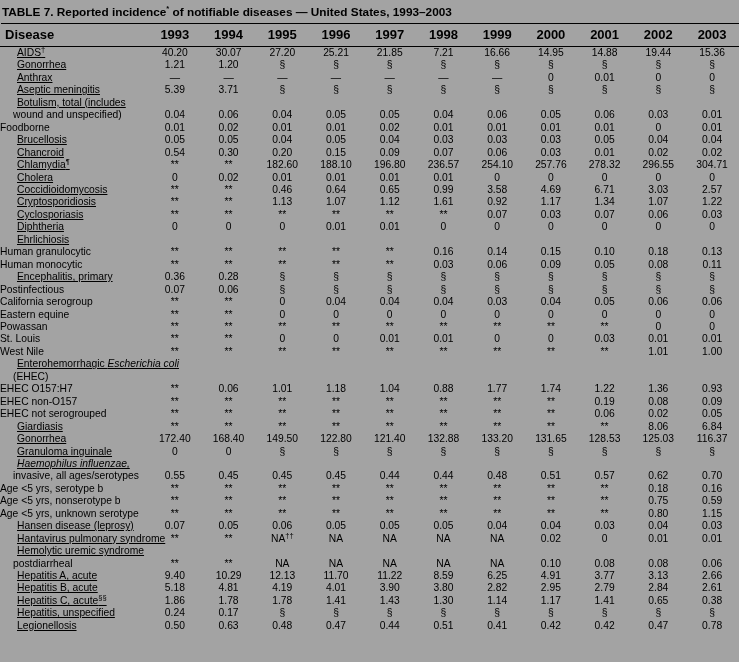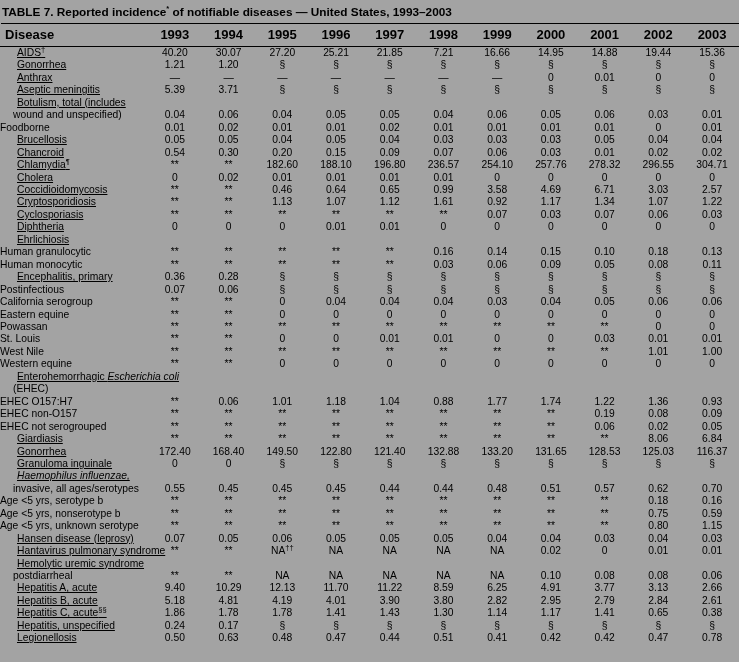--- a/index.html
+++ b/index.html
@@ -402,34 +402,20 @@
           <td>**</td>
           <td>**</td>
           <td>**</td>
           <td>**</td>
           <td>**</td>
           <td>**</td>
           <td>1.01</td>
           <td>1.00</td>
         </tr>
         <tr>
-          <td class="disease ind2"><span>Western equine</span></td>
-          <td>**</td>
-          <td>**</td>
-          <td>0</td>
-          <td>0</td>
-          <td>0</td>
-          <td>0</td>
-          <td>0</td>
-          <td>0</td>
-          <td>0</td>
-          <td>0</td>
-          <td>0</td>
-        </tr>
-        <tr>
           <td class="disease ind0"><span>Enterohemorrhagic </span><span class="italic">Escherichia coli</span></td>
           <td></td>
           <td></td>
           <td></td>
           <td></td>
           <td></td>
           <td></td>
           <td></td>
           <td></td>
           <td></td>

